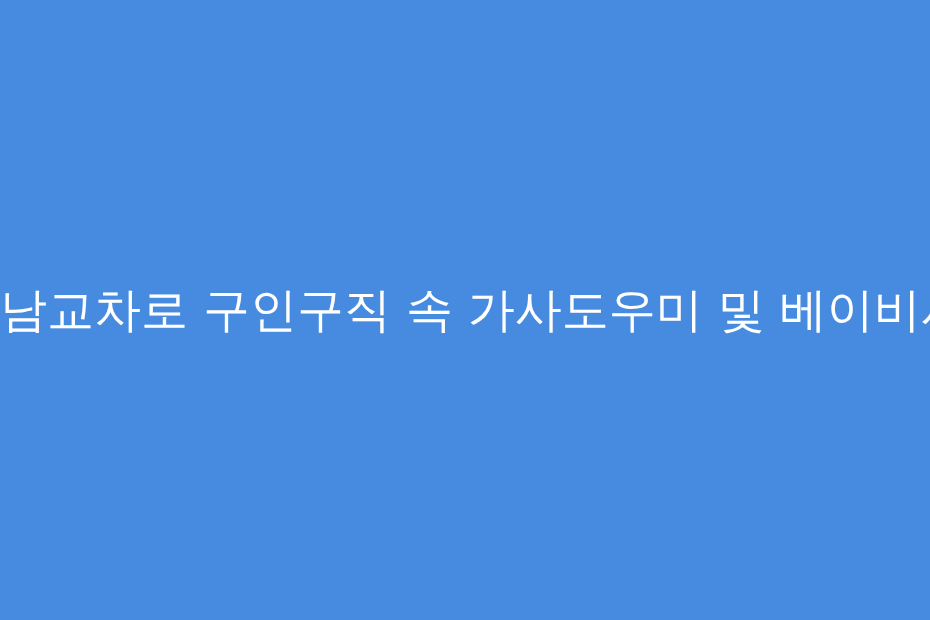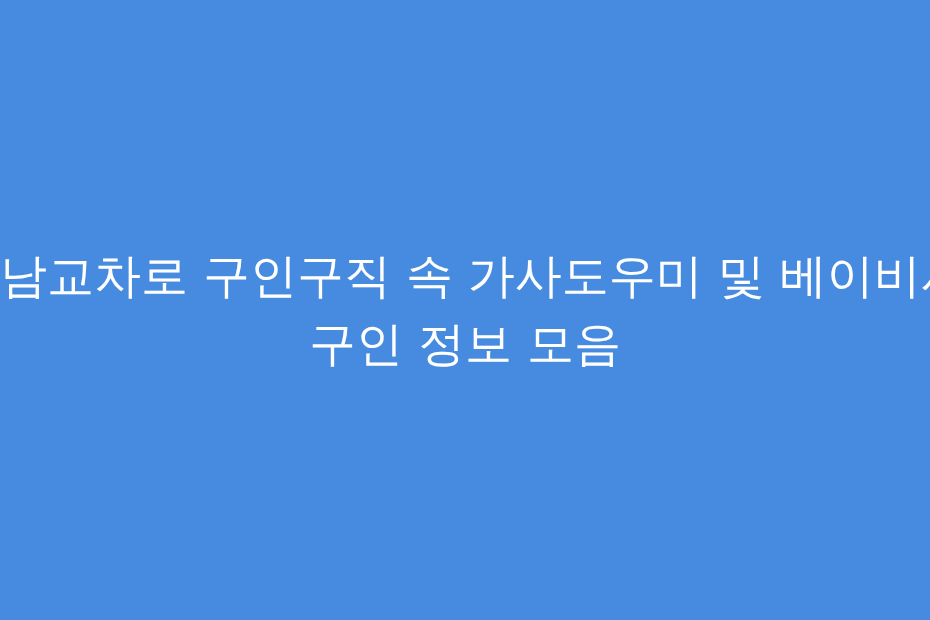--- a/index.html
+++ b/index.html
@@ -53,17 +53,16 @@
 </style>
 </head>
 <body>
 
 <div id="banner">
 
   <div id="title-block">
 
     <span class="title-line overflow-line">남교차로 구인구직 속 가사도우미 및 베이비시터</span>
 
-    <span class="title-line">구인 정보 모음</span>
 
   </div>
 
 </div>
 
 </body></html>

